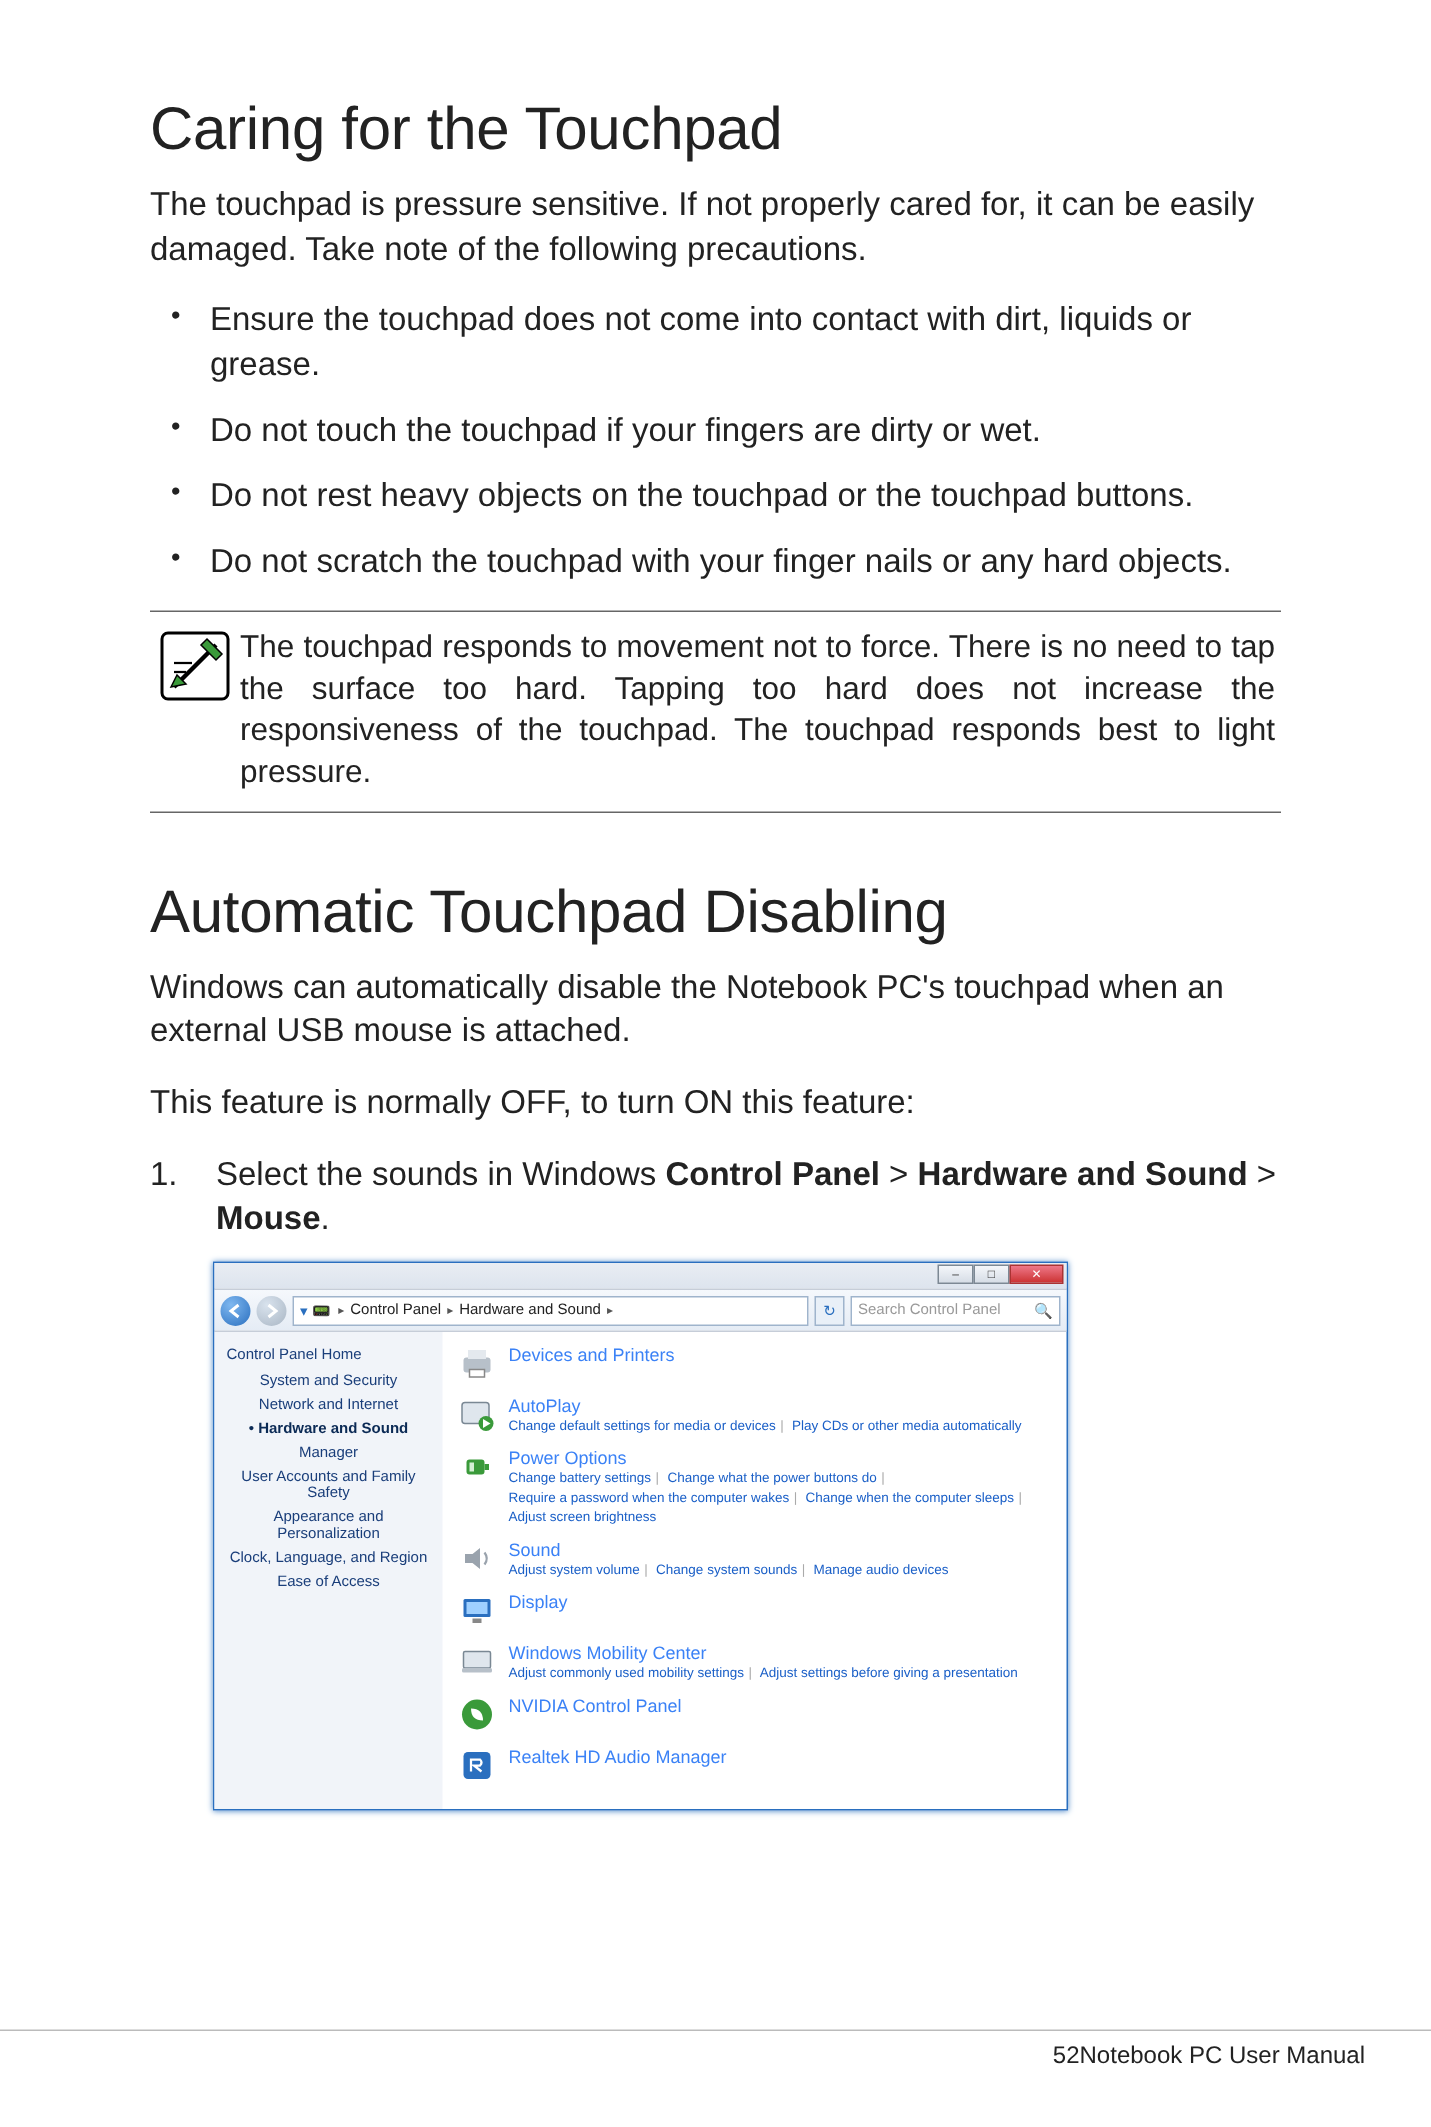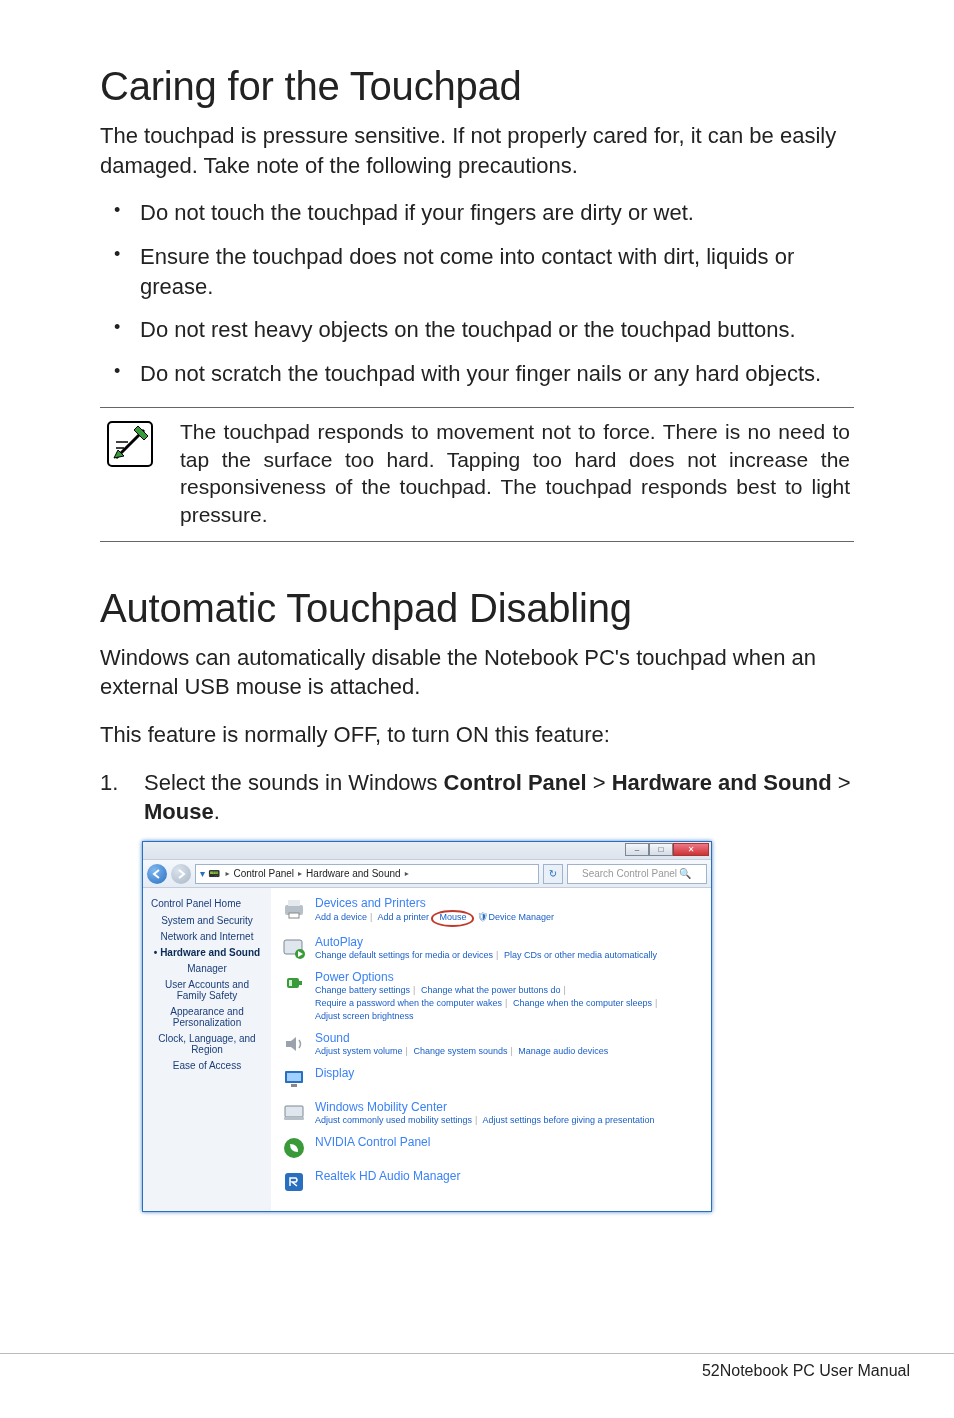--- a/index.html
+++ b/index.html
@@ -3,44 +3,44 @@
 <meta charset="utf-8">
 <style>
   * { box-sizing: border-box; margin: 0; padding: 0; }
   html, body { width: 954px; height: 1418px; background: #fff; font-family: "Segoe UI", "Myriad Pro", Arial, sans-serif; color: #222; }
   .page { padding: 64px 100px 0 100px; position: relative; height: 100%; }
   h2.sec { font-size: 40px; font-weight: 400; margin-bottom: 12px; letter-spacing: -0.2px; }
   p.body { font-size: 22px; line-height: 1.35; margin-bottom: 18px; }
   ul.bullets { list-style: none; padding-left: 0; margin: 8px 0 18px 0; }
   ul.bullets li { font-size: 22px; line-height: 1.35; padding-left: 40px; position: relative; margin-bottom: 14px; }
   ul.bullets li::before { content: "•"; position: absolute; left: 14px; top: 0; font-size: 18px; }
-  .note-wrap { border-top: 1px solid #666; border-bottom: 1px solid #666; margin: 10px 0 44px 0; padding: 10px 4px 12px 4px; display: flex; gap: 20px; }
+  .note-wrap { border-top: 1px solid #666; border-bottom: 1px solid #666; margin: 10px 0 44px 0; padding: 10px 4px 12px 4px; display: flex; }
   .note-icon { flex: 0 0 56px; }
   .note-text { font-size: 21px; line-height: 1.32; text-align: justify; }
   .step { display: flex; gap: 22px; font-size: 22px; line-height: 1.35; margin: 18px 0 14px 0; }
   .step-num { width: 22px; flex: 0 0 22px; }
   .step-body { flex: 1; }
 
   
   .cp-window { width: 570px; margin: 6px 0 0 42px; border: 1px solid #2a6fbf; box-shadow: 0 0 4px #4a86c7; font-family: "Segoe UI", Tahoma, sans-serif; background: #fff; }
   .cp-titlebar { height: 18px; background: linear-gradient(#e9edf3,#dde4ee); position: relative; border-bottom: 1px solid #c6cdd8; }
   .cp-winbtns { position: absolute; right: 2px; top: 1px; display: flex; gap: 0; }
   .cp-wbtn { width: 24px; height: 13px; border: 1px solid #7c8894; background: linear-gradient(#f4f6fa,#d6dde6); font-size: 8px; line-height: 11px; text-align: center; color: #333; }
   .cp-wbtn.close { background: linear-gradient(#e78,#c33); color: #fff; width: 36px; border-color: #a33; }
   .cp-navbar { height: 28px; background: linear-gradient(#f5f8fc,#e5ecf5); border-bottom: 1px solid #c6cdd8; display: flex; align-items: center; padding: 0 4px; gap: 4px; }
   .nav-circle { width: 20px; height: 20px; border-radius: 50%; background: radial-gradient(circle at 35% 30%, #7fb8f0, #2a6fbf); position: relative; }
   .nav-circle.fwd { background: radial-gradient(circle at 35% 30%, #d9e3ee, #a9b6c4); }
   .nav-circle svg { position: absolute; left: 4px; top: 4px; }
   .crumb-field { flex: 1; height: 20px; background: #fff; border: 1px solid #9fb4cc; display: flex; align-items: center; font-size: 10px; color: #222; padding: 0 4px; gap: 2px; }
   .crumb-field .tri { color: #555; font-size: 8px; padding: 0 2px; }
   .cp-refresh { width: 20px; height: 20px; border: 1px solid #9fb4cc; background: #e9f0f8; display:flex; align-items:center; justify-content:center; font-size:10px; color:#2a6fbf; }
-  .search-field { width: 140px; height: 20px; border: 1px solid #9fb4cc; background: #fff; display: flex; align-items: center; padding: 0 14px; font-size: 10px; color: #999; }
+  .search-field { width: 140px; height: 20px; border: 1px solid #9fb4cc; background: #fff; display: flex; align-items: center; padding: 0 4px; font-size: 10px; color: #999; }
   .search-field .mag { color: #2a6fbf; margin-left: auto; }
   .cp-body { display: flex; min-height: 260px; }
-  .cp-side { width: 128px; background: #f1f4f9; padding: 10px 8px; font-size: 10px; color: #1a3e7a; }
+  .cp-side { width: 152px; background: #f1f4f9; padding: 10px 8px; font-size: 10px; color: #1a3e7a; }
   .cp-side .home { color: #1a3e7a; margin-bottom: 6px; }
   .cp-side .item { color: #1a3e7a; margin: 5px 0; cursor: pointer; text-align: center; }
   .cp-side .active { font-weight: 700; color: #0b2a55; }
   .cp-side .active::before { content: "• "; color: #0b2a55; }
   .cp-main { flex: 1; padding: 8px 10px; }
   .cp-cat { display: flex; gap: 8px; margin-bottom: 8px; }
   .cp-ico { width: 26px; height: 26px; flex: 0 0 26px; display:flex; align-items:center; justify-content:center; }
   .cp-cat-body { flex: 1; }
   .cp-cat-title { color: #3b82f6; font-size: 12px; }
   .cp-links { font-size: 9px; color: #1a5fc7; line-height: 1.45; }
@@ -50,22 +50,22 @@
 </style>
 </head>
 <body>
 
 <div class="page">
 
   <h2 class="sec">Caring for the Touchpad</h2>
   <p class="body">The touchpad is pressure sensitive. If not properly cared for, it can be easily damaged. Take note of the following precautions.</p>
 
   <ul class="bullets">
+    <li>Ensure the touchpad does not come into contact with dirt, liquids or grease.</li>
     <li>Do not touch the touchpad if your fingers are dirty or wet.</li>
-    <li>Ensure the touchpad does not come into contact with dirt, liquids or grease.</li>
     <li>Do not rest heavy objects on the touchpad or the touchpad buttons.</li>
     <li>Do not scratch the touchpad with your finger nails or any hard objects.</li>
   </ul>
 
   <div class="note-wrap">
     <div class="note-icon">
       <svg width="52" height="52" viewBox="0 0 52 52">
         <rect x="4" y="4" width="44" height="44" rx="4" fill="none" stroke="#000" stroke-width="2"></rect>
         <path d="M12 40 L40 12" stroke="#000" stroke-width="3"></path>
         <path d="M34 8 L44 18 L40 22 L30 12 Z" fill="#3a9a3a" stroke="#000" stroke-width="1"></path>
@@ -139,26 +139,20 @@
         <div class="cp-cat">
           <div class="cp-ico">
             <svg width="24" height="24">
                 <rect x="3" y="8" width="18" height="10" rx="2" fill="#b7c0c9"></rect>
                 <rect x="6" y="3" width="12" height="6" fill="#e4e9ee"></rect>
                 <rect x="7" y="16" width="10" height="5" fill="#fff" stroke="#888"></rect>
               </svg>
           </div>
           <div class="cp-cat-body">
             <div class="cp-cat-title">Devices and Printers</div>
-            <div class="cp-links">
-              <span>Add a device</span><span class="sep">|</span>
-              <span>Add a printer</span>
-              <span class="circled">Mouse</span>
-              <span style="color:#2a6fbf; font-size:9px;">🛡</span><span>Device Manager</span>
-            </div>
           </div>
         </div>
 
         <div class="cp-cat">
           <div class="cp-ico">
             <svg width="24" height="24">
                 <rect x="2" y="4" width="18" height="14" rx="2" fill="#dfe6ed" stroke="#7a8894"></rect>
                 <circle cx="18" cy="18" r="5" fill="#3a9a3a"></circle>
                 <path d="M16 15 L21 18 L16 21 Z" fill="#fff"></path>
               </svg>

